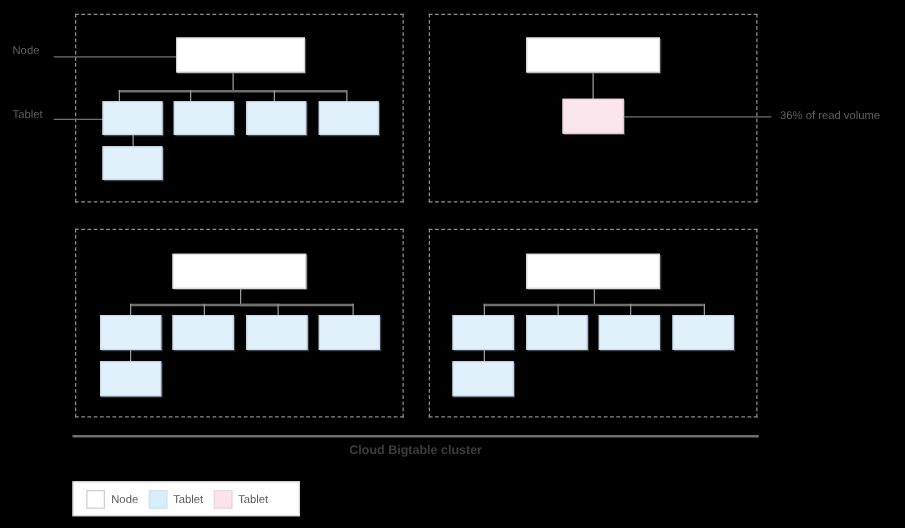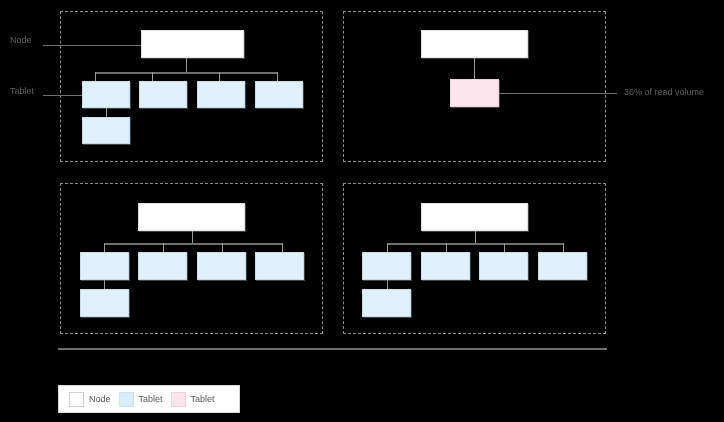--- a/index.html
+++ b/index.html
@@ -189,20 +189,21 @@
   <div class="line-v thin" style="left:563px; top:243px; height:10px;"></div>
 
   <div class="box tablet-blue" style="left:362px; top:252px; width:49px; height:28px;"></div>
   <div class="box tablet-blue" style="left:421px; top:252px; width:49px; height:28px;"></div>
   <div class="box tablet-blue" style="left:479px; top:252px; width:49px; height:28px;"></div>
   <div class="box tablet-blue" style="left:538px; top:252px; width:49px; height:28px;"></div>
   <div class="line-v thin" style="left:387px; top:280px; height:10px;"></div>
   <div class="box tablet-blue" style="left:362px; top:289px; width:49px; height:28px;"></div>
 
   <div class="cluster-divider" style="left:58px; top:348px; width:549px;"></div>
+  <div class="cluster-caption" style="left:58px; top:355px; width:549px;">Cloud Bigtable cluster</div>
 
   <div id="legend">
     <div class="legend-entry">
       <span class="legend-swatch" style="background:#ffffff;"></span>
       <span class="legend-text">Node</span>
     </div>
     <div class="legend-entry">
       <span class="legend-swatch" style="background:#d9eefb; border-color:#cfe3f0;"></span>
       <span class="legend-text">Tablet</span>
     </div>

